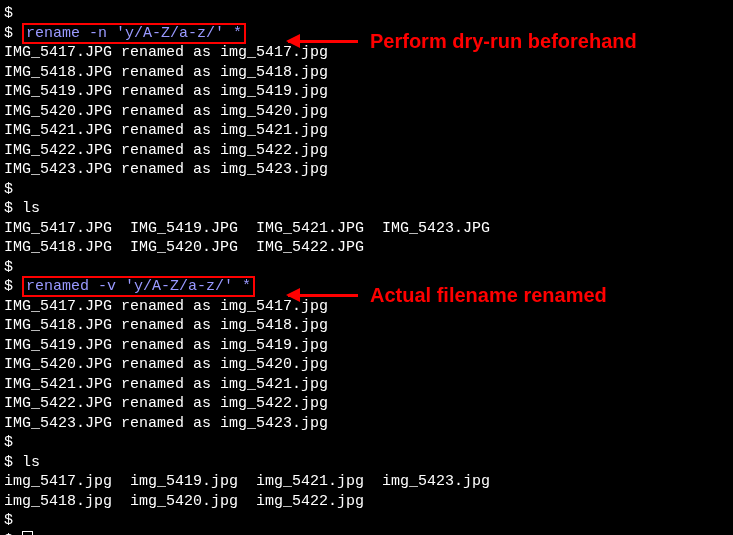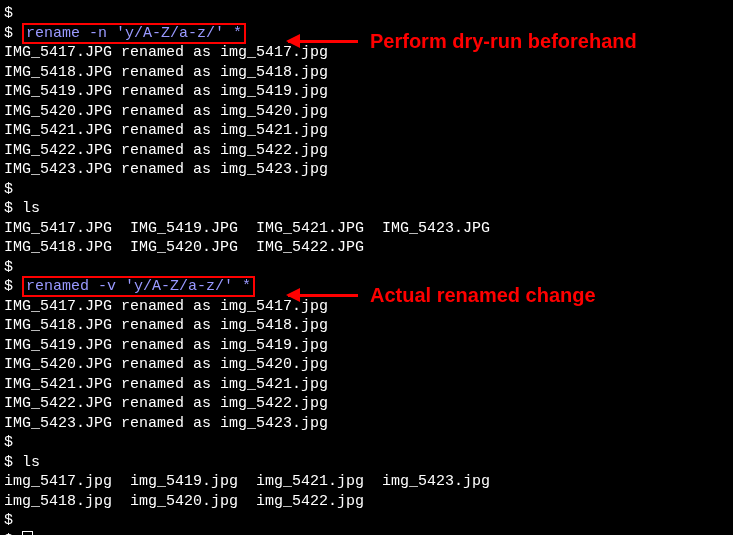--- a/index.html
+++ b/index.html
@@ -73,21 +73,21 @@
 
 <div class="terminal">
 
   <div class="annotation" style="top:28px; left:288px;">
     <span class="arrow"></span>
     <span>Perform dry-run beforehand</span>
   </div>
 
   <div class="annotation" style="top:282px; left:288px;">
     <span class="arrow"></span>
-    <span>Actual renamed change</span>
+    <span>Actual filename renamed</span>
   </div>
 
   <div class="line">$</div>
   <div class="line"><span class="prompt">$ </span><span class="highlight-box">rename -n 'y/A-Z/a-z/' *</span></div>
   <div class="line">IMG_5417.JPG renamed as img_5417.jpg</div>
   <div class="line">IMG_5418.JPG renamed as img_5418.jpg</div>
   <div class="line">IMG_5419.JPG renamed as img_5419.jpg</div>
   <div class="line">IMG_5420.JPG renamed as img_5420.jpg</div>
   <div class="line">IMG_5421.JPG renamed as img_5421.jpg</div>
   <div class="line">IMG_5422.JPG renamed as img_5422.jpg</div>

